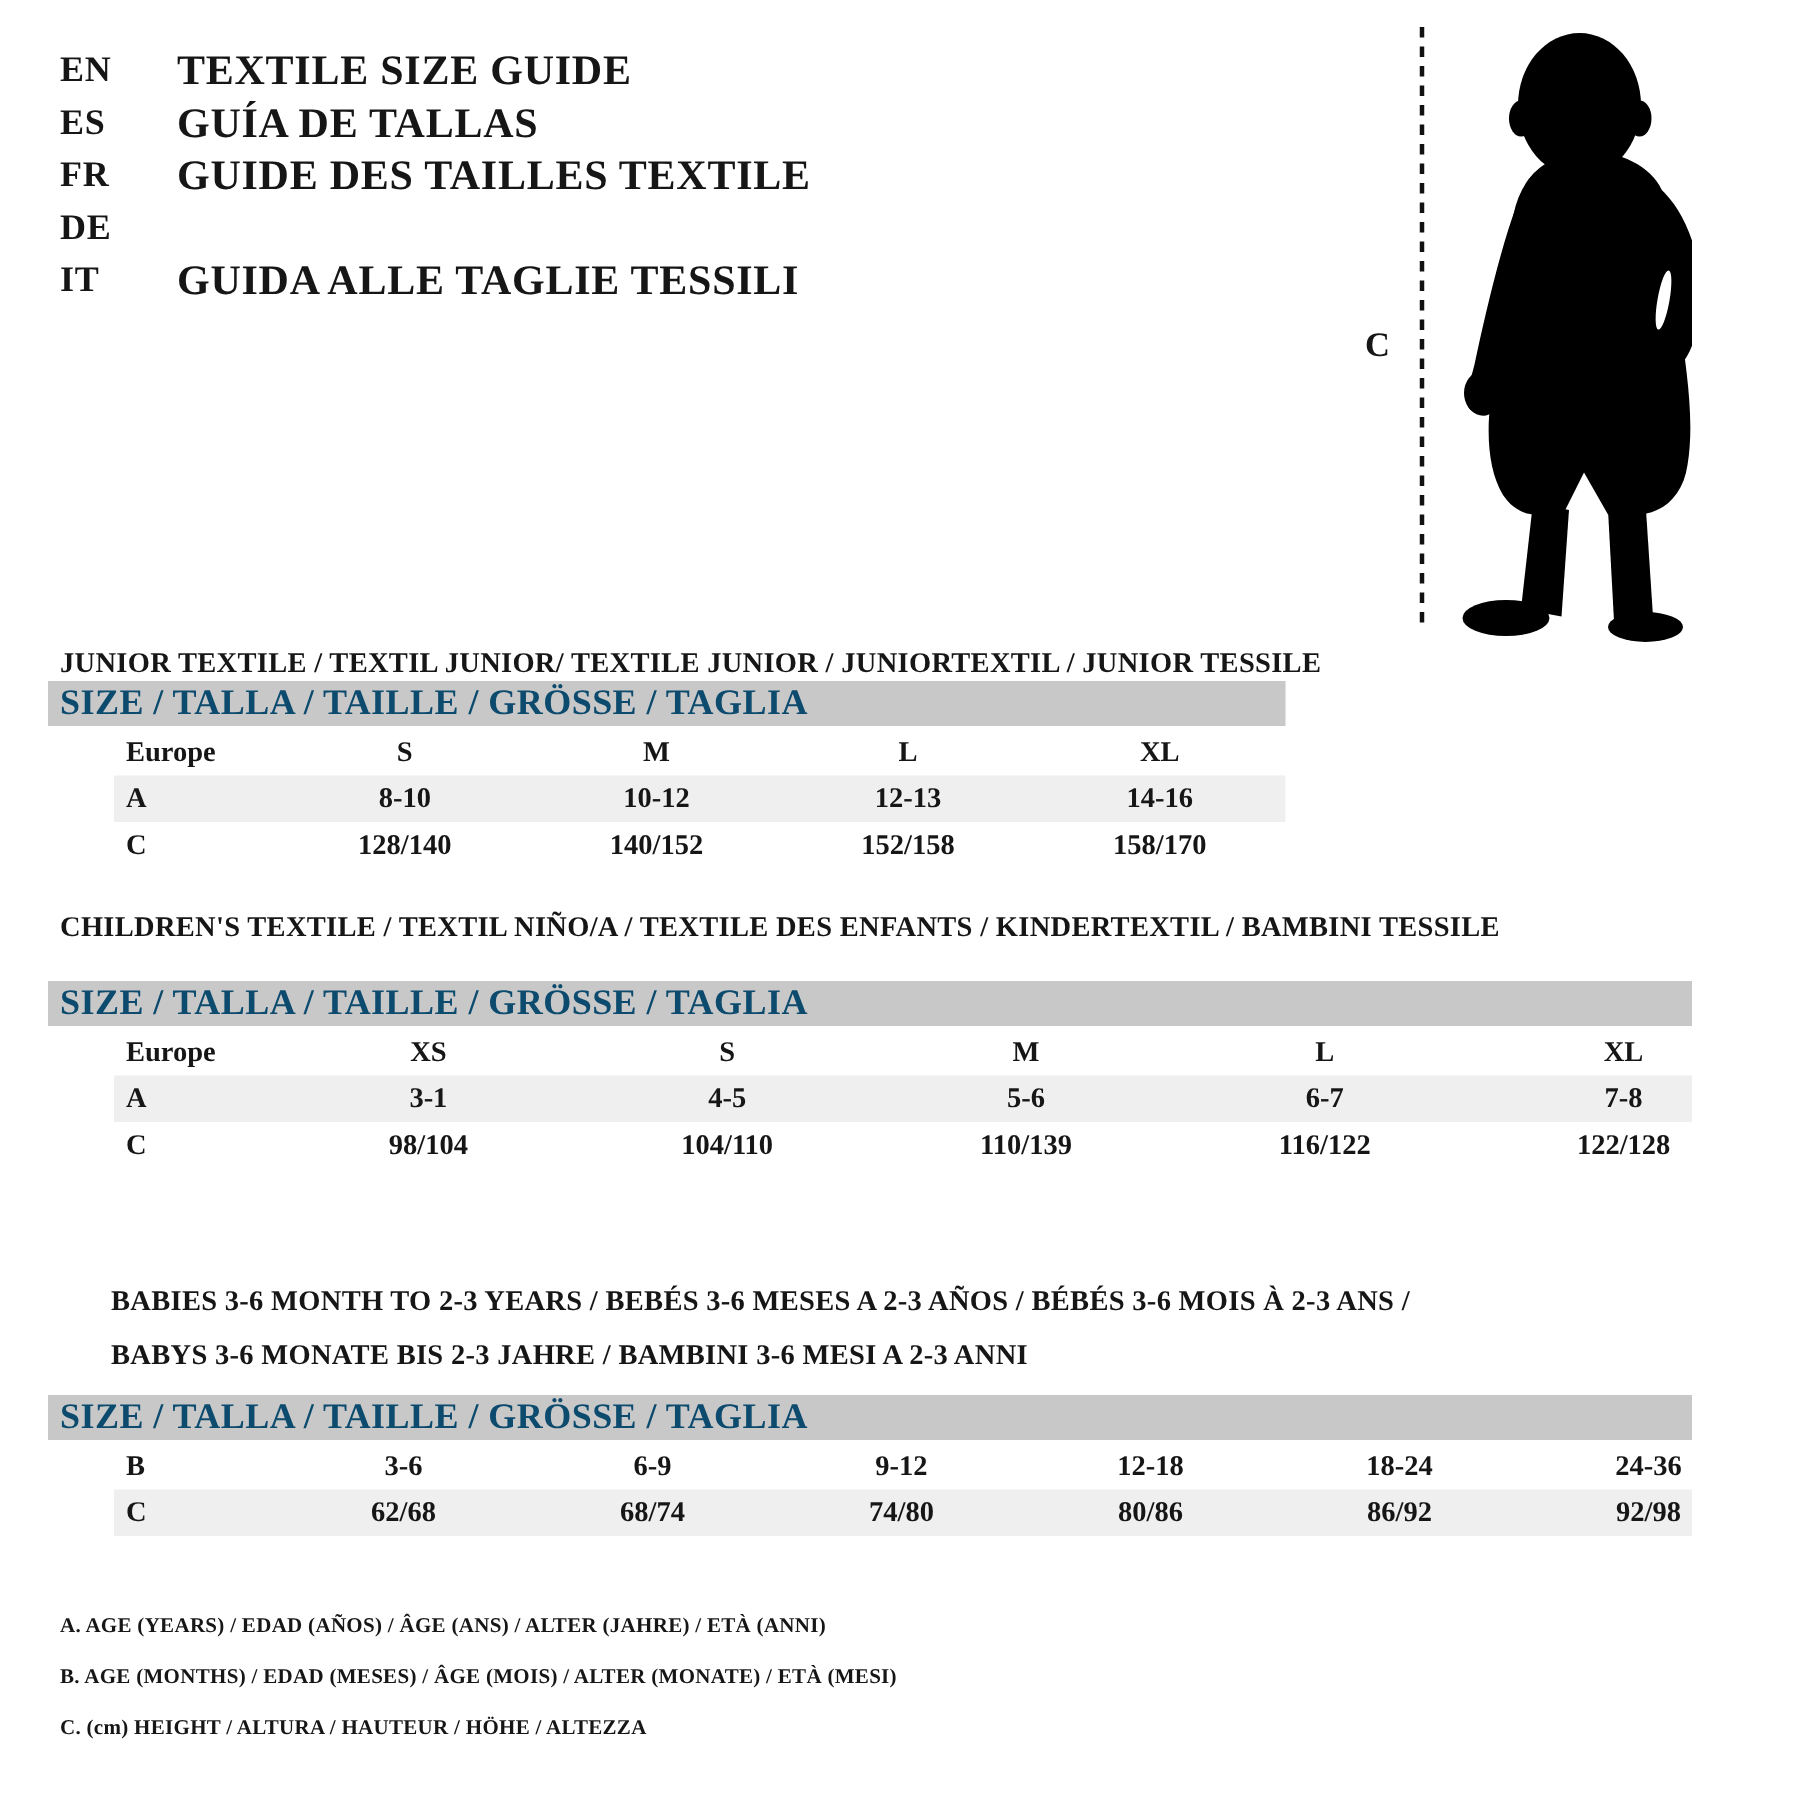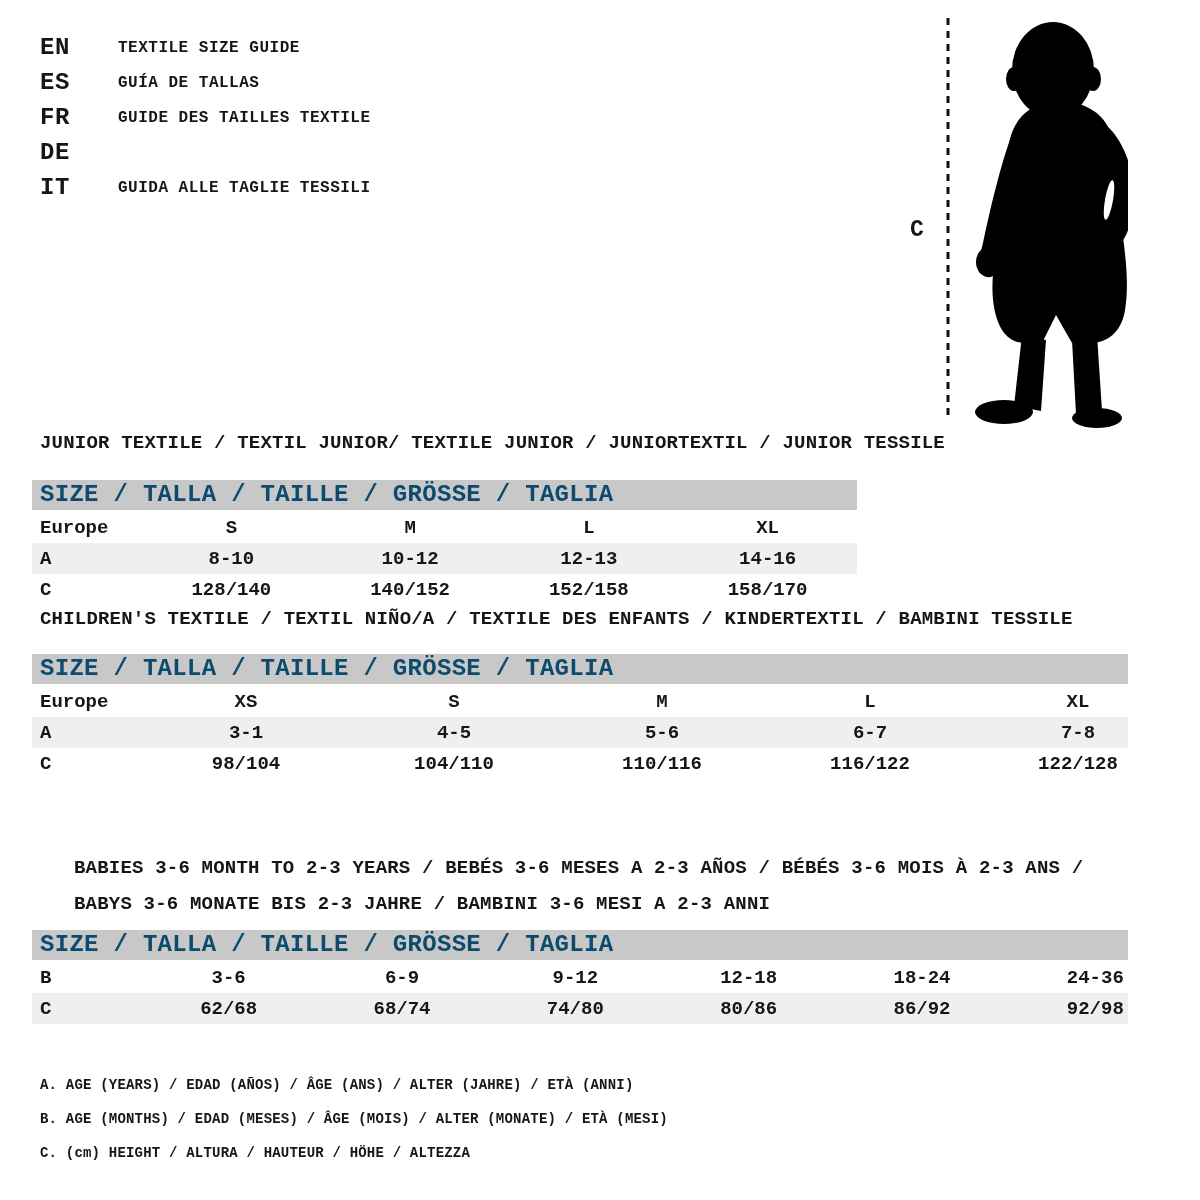--- a/index.html
+++ b/index.html
@@ -1,53 +1,53 @@
 <!DOCTYPE html>
 <html><head>
 <meta charset="utf-8">
 <style>
   * { margin:0; padding:0; box-sizing:border-box; }
   html,body { background:#fff; }
   #canvas {
     position:relative; width:1128px; height:1200px; background:#ffffff;
-    font-family:Liberation Mono, monospace; color:#161616; overflow:hidden;
+    font-family:Liberation Serif, serif; color:#161616; overflow:hidden;
   }
 
   
   .lang-block { position:absolute; top:30px; left:40px; }
   .lang-row { display:flex; height:35px; align-items:center; }
   .lang-code { width:78px; font-size:24px; font-weight:700; letter-spacing:0.5px; }
-  .lang-title { font-size:16px; font-weight:700; letter-spacing:0.5px; white-space:nowrap; }
+  .lang-title { font-size:28px; font-weight:700; letter-spacing:0.5px; white-space:nowrap; }
 
   
   .figure-area { position:absolute; top:0; left:890px; width:310px; height:440px; }
   .measure-line { position:absolute; left:56px; top:18px; }
   .measure-label { position:absolute; left:20px; top:217px; font-size:23px; font-weight:700; }
   .silhouette { position:absolute; left:72px; top:15px; width:200px; height:415px; }
 
   
   .section { position:absolute; left:32px; }
   .section-title { font-size:19px; font-weight:700; letter-spacing:0.2px; white-space:nowrap; padding-left:8px; }
   .title-line { line-height:36px;margin-left:34px; }
   .size-bar {
     background:#c8c8c8; height:30px; line-height:30px;
     font-size:24px; font-weight:700; color:#0c4a6e; padding-left:8px;
     letter-spacing:0.3px;
   }
   .tbl { width:100%; }
-  .t-row { display:grid; height:31px; align-items:center; }
+  .t-row { display:grid; height:31px; align-items:center;margin-left:44px; }
   .cols-4 { grid-template-columns:110px repeat(4, 1fr); }
   .cols-5 { grid-template-columns:110px repeat(5, 1fr); }
   .cols-6 { grid-template-columns:110px repeat(6, 1fr); }
   .t-row.shaded { background:#efefef; }
   .t-label { font-size:19px; font-weight:700; padding-left:8px; text-align:left; }
   .t-cell { font-size:19px; font-weight:700; text-align:center; }
 
   #sec-junior { top:432px; width:825px; }
-  #sec-junior .section-title { margin-bottom:26px; }
+  #sec-junior .section-title { }
   #sec-children { top:608px; width:1150px; }
   #sec-children .section-title { margin-bottom:24px; }
   #sec-babies { top:850px; width:1150px; }
   #sec-babies .titles { margin-bottom:8px; }
 
   .bar-gap { height:2px; }
 
   
   .legend { position:absolute; top:1068px; left:40px; }
   .legend-line { font-size:14px; font-weight:700; line-height:34px; letter-spacing:0.2px; white-space:nowrap; }
@@ -156,21 +156,21 @@
         <div class="t-cell">3-1</div>
         <div class="t-cell">4-5</div>
         <div class="t-cell">5-6</div>
         <div class="t-cell">6-7</div>
         <div class="t-cell">7-8</div>
       </div>
       <div class="t-row cols-5">
         <div class="t-label">C</div>
         <div class="t-cell">98/104</div>
         <div class="t-cell">104/110</div>
-        <div class="t-cell">110/116</div>
+        <div class="t-cell">110/139</div>
         <div class="t-cell">116/122</div>
         <div class="t-cell">122/128</div>
       </div>
     </div>
   </div>
 
   <div class="section" id="sec-babies">
     <div class="titles">
       <div class="section-title title-line">BABIES 3-6 MONTH TO 2-3 YEARS / BEBÉS 3-6 MESES A 2-3 AÑOS / BÉBÉS 3-6 MOIS À 2-3 ANS /</div>
       <div class="section-title title-line">BABYS 3-6 MONATE BIS 2-3 JAHRE / BAMBINI 3-6 MESI A 2-3 ANNI</div>

